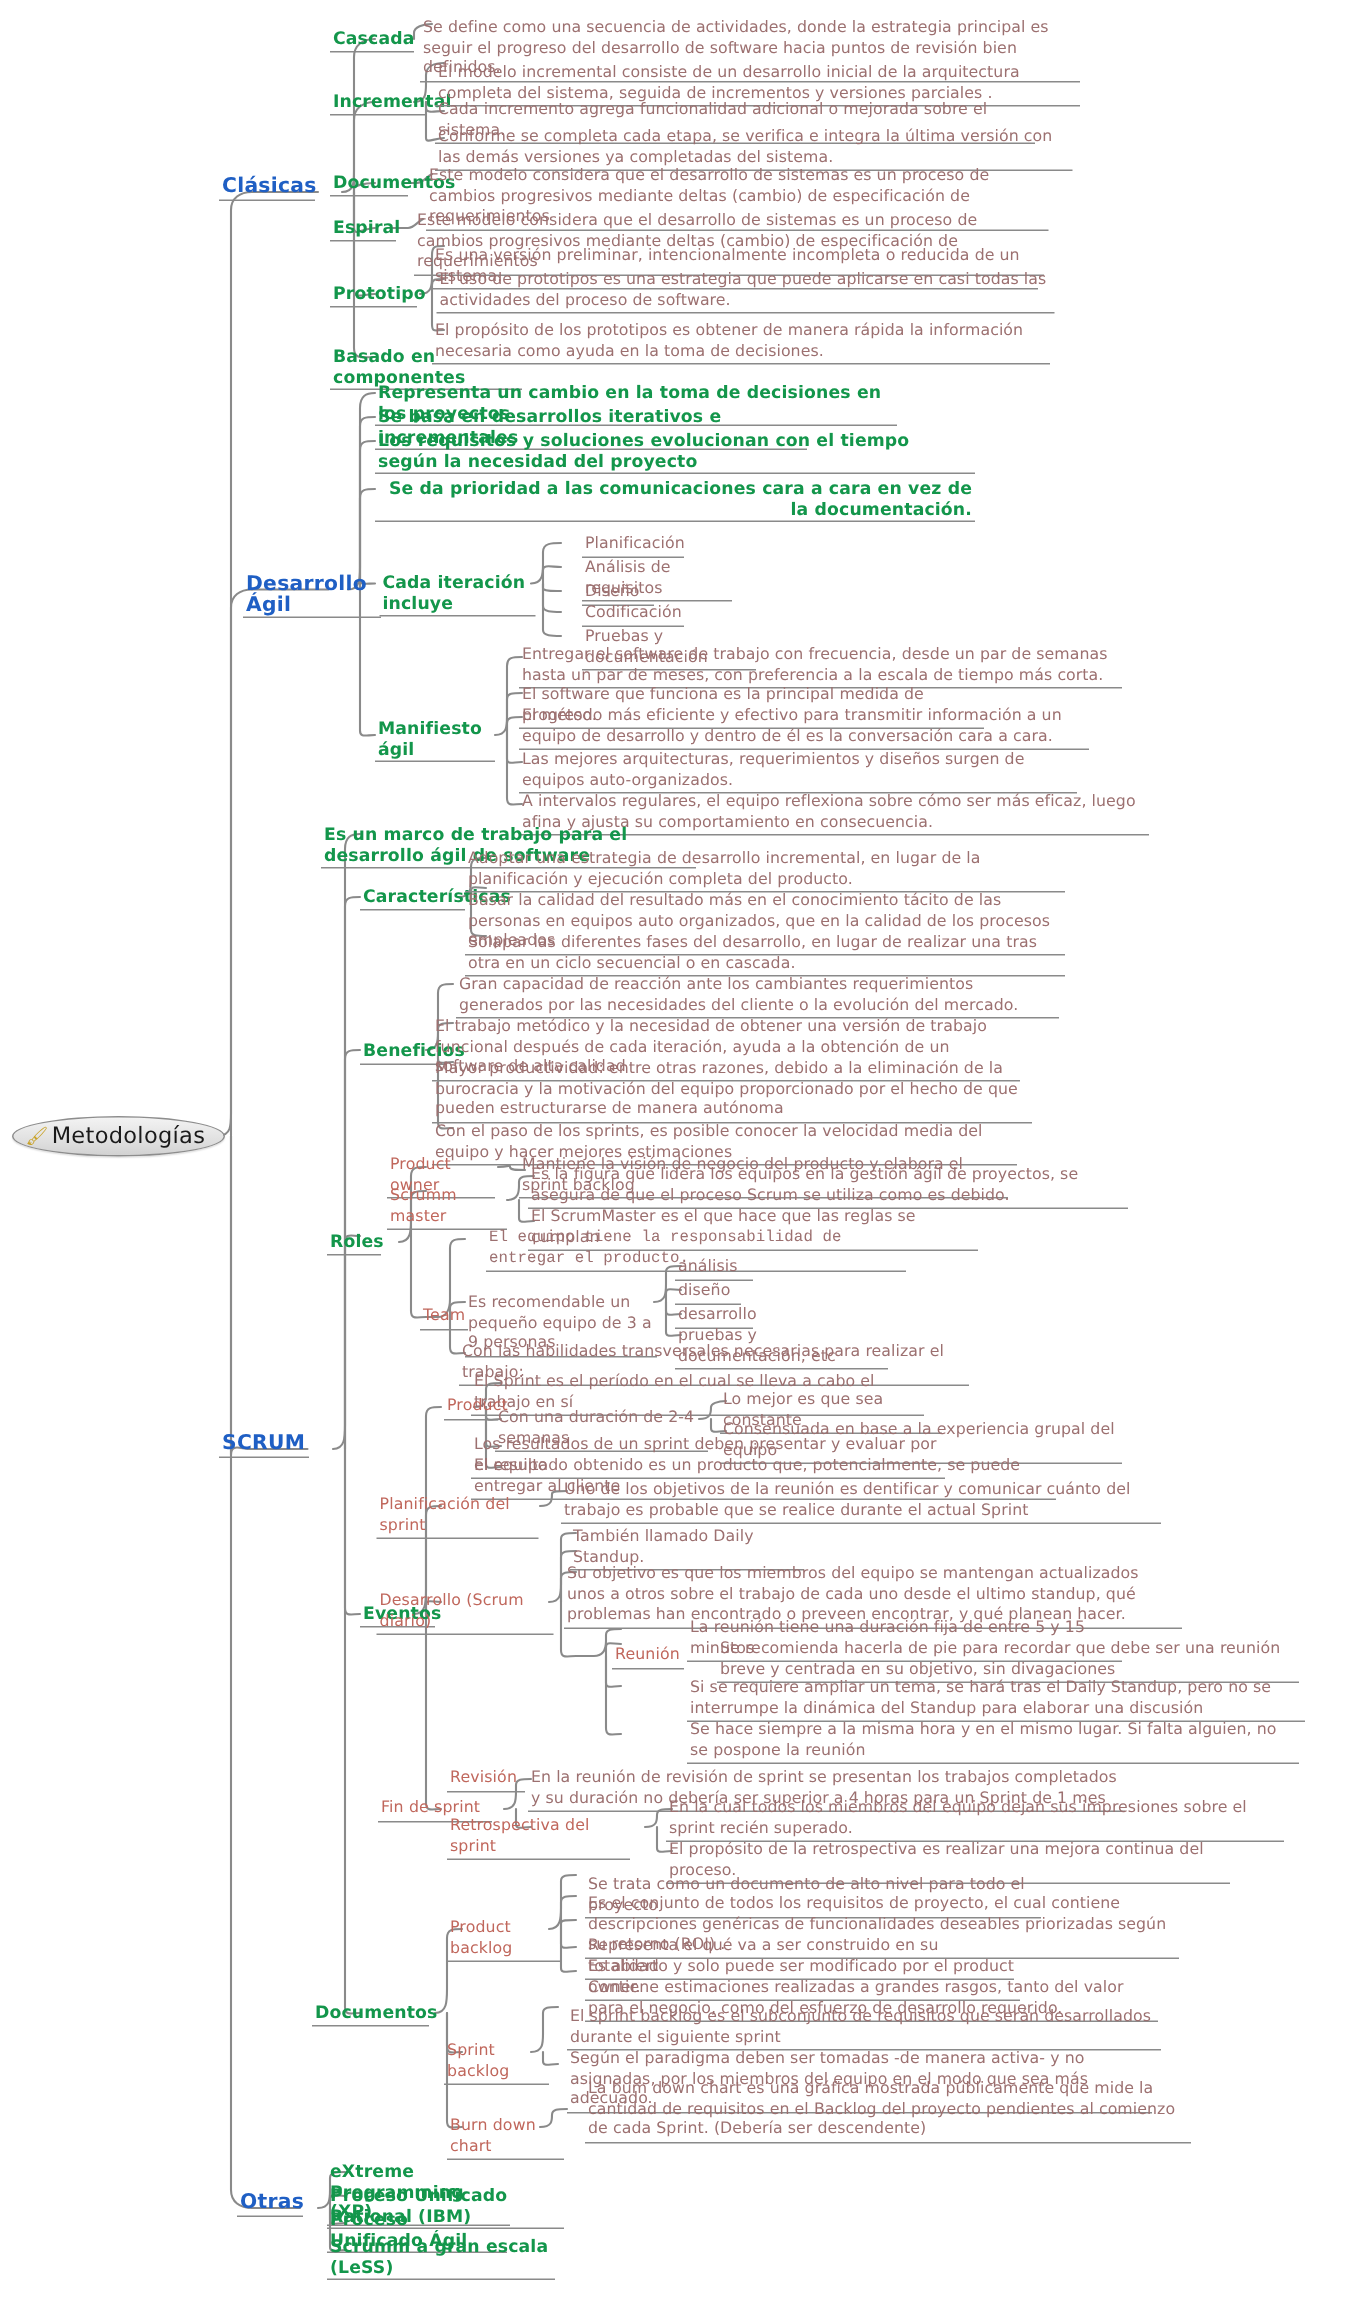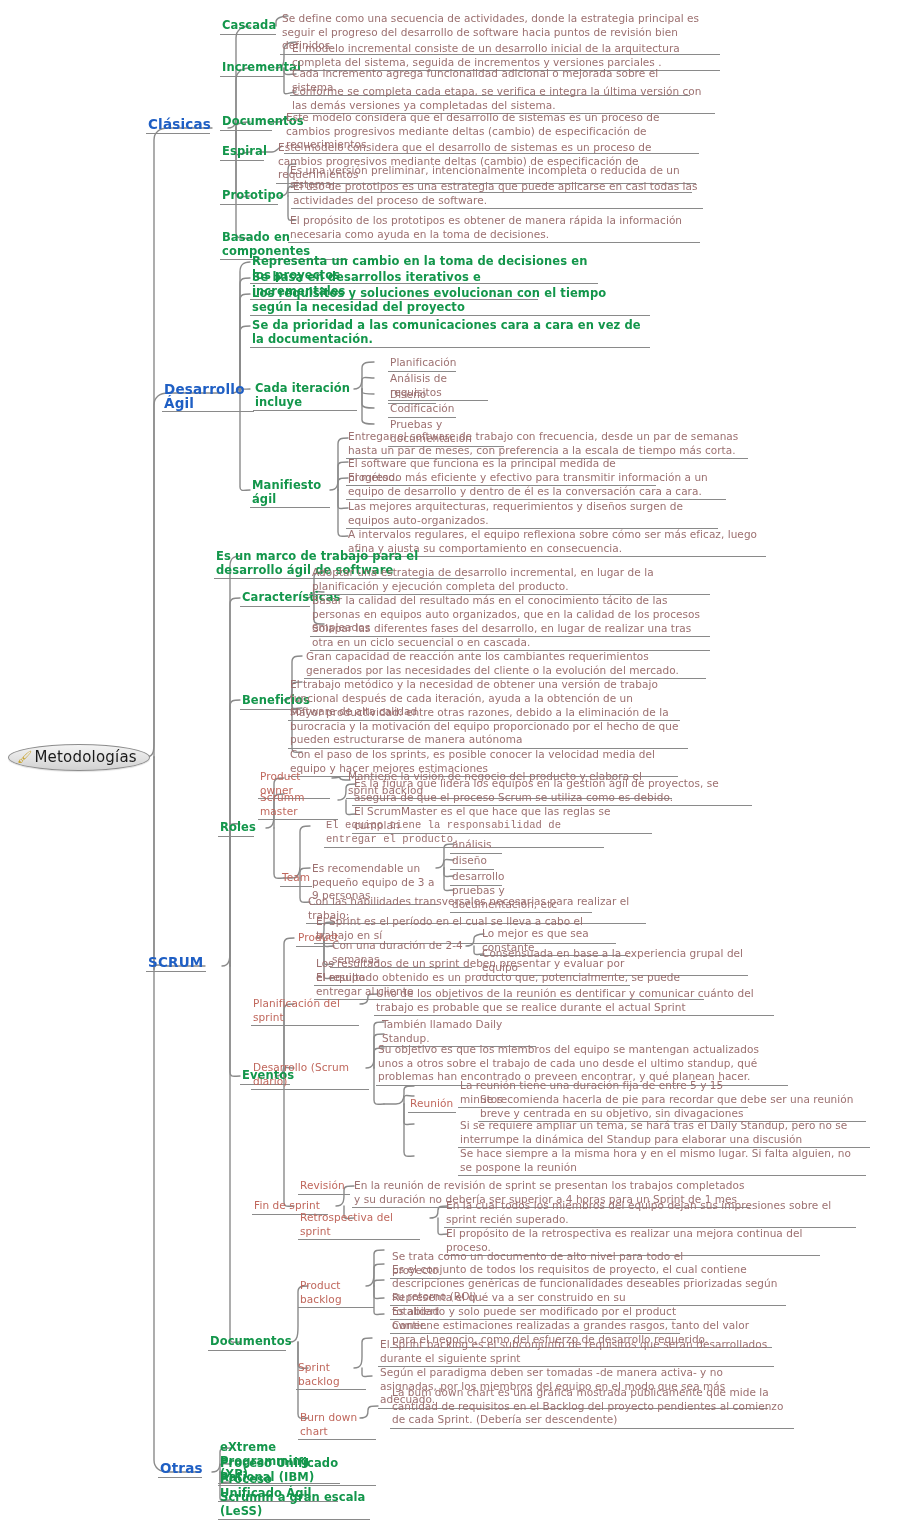--- a/index.html
+++ b/index.html
@@ -222,21 +222,21 @@
   <div class="node leaf" style="left:291px;top:180px;width:412px;">El uso de prototipos es una estrategia que puede aplicarse en casi todas las actividades del proceso de software.</div>
   <div class="node leaf" style="left:288px;top:214px;width:412px;">El propósito de los prototipos es obtener de manera rápida la información necesaria como ayuda en la toma de decisiones.</div>
 
   <div class="node lvl2" style="left:220px;top:231px;width:128px;">Basado en componentes</div>
 
   <div class="node lvl1" style="left:162px;top:383px;width:92px;">Desarrollo Ágil</div>
 
   <div class="node lvl2w" style="left:250px;top:255px;width:348px;">Representa un cambio en la toma de decisiones en los proyectos</div>
   <div class="node lvl2w" style="left:250px;top:271px;width:288px;">Se basa en desarrollos iterativos e incrementales</div>
   <div class="node lvl2w" style="left:250px;top:287px;width:400px;">Los requisitos y soluciones evolucionan con el tiempo según la necesidad del proyecto</div>
-  <div class="node lvl2w" style="left:250px;top:319px;width:400px;">Se da prioridad a  las comunicaciones cara a cara en vez de la documentación.</div>
+  <div class="node lvl2w" style="left:250px;top:319px;width:400px;text-align:right;">Se da prioridad a  las comunicaciones cara a cara en vez de la documentación.</div>
 
   <div class="node lvl2" style="left:253px;top:382px;width:104px;">Cada iteración incluye</div>
   <div class="node leaf" style="left:388px;top:356px;width:68px;">Planificación</div>
   <div class="node leaf" style="left:388px;top:372px;width:100px;">Análisis de requisitos</div>
   <div class="node leaf" style="left:388px;top:388px;width:48px;">Diseño</div>
   <div class="node leaf" style="left:388px;top:402px;width:68px;">Codificación</div>
   <div class="node leaf" style="left:388px;top:418px;width:116px;">Pruebas y documentación</div>
 
   <div class="node lvl2" style="left:250px;top:479px;width:80px;">Manifiesto ágil</div>
   <div class="node leaf" style="left:346px;top:430px;width:402px;">Entregar el software de trabajo con frecuencia, desde un par de semanas hasta un par de meses, con preferencia a la escala de tiempo más corta.</div>

